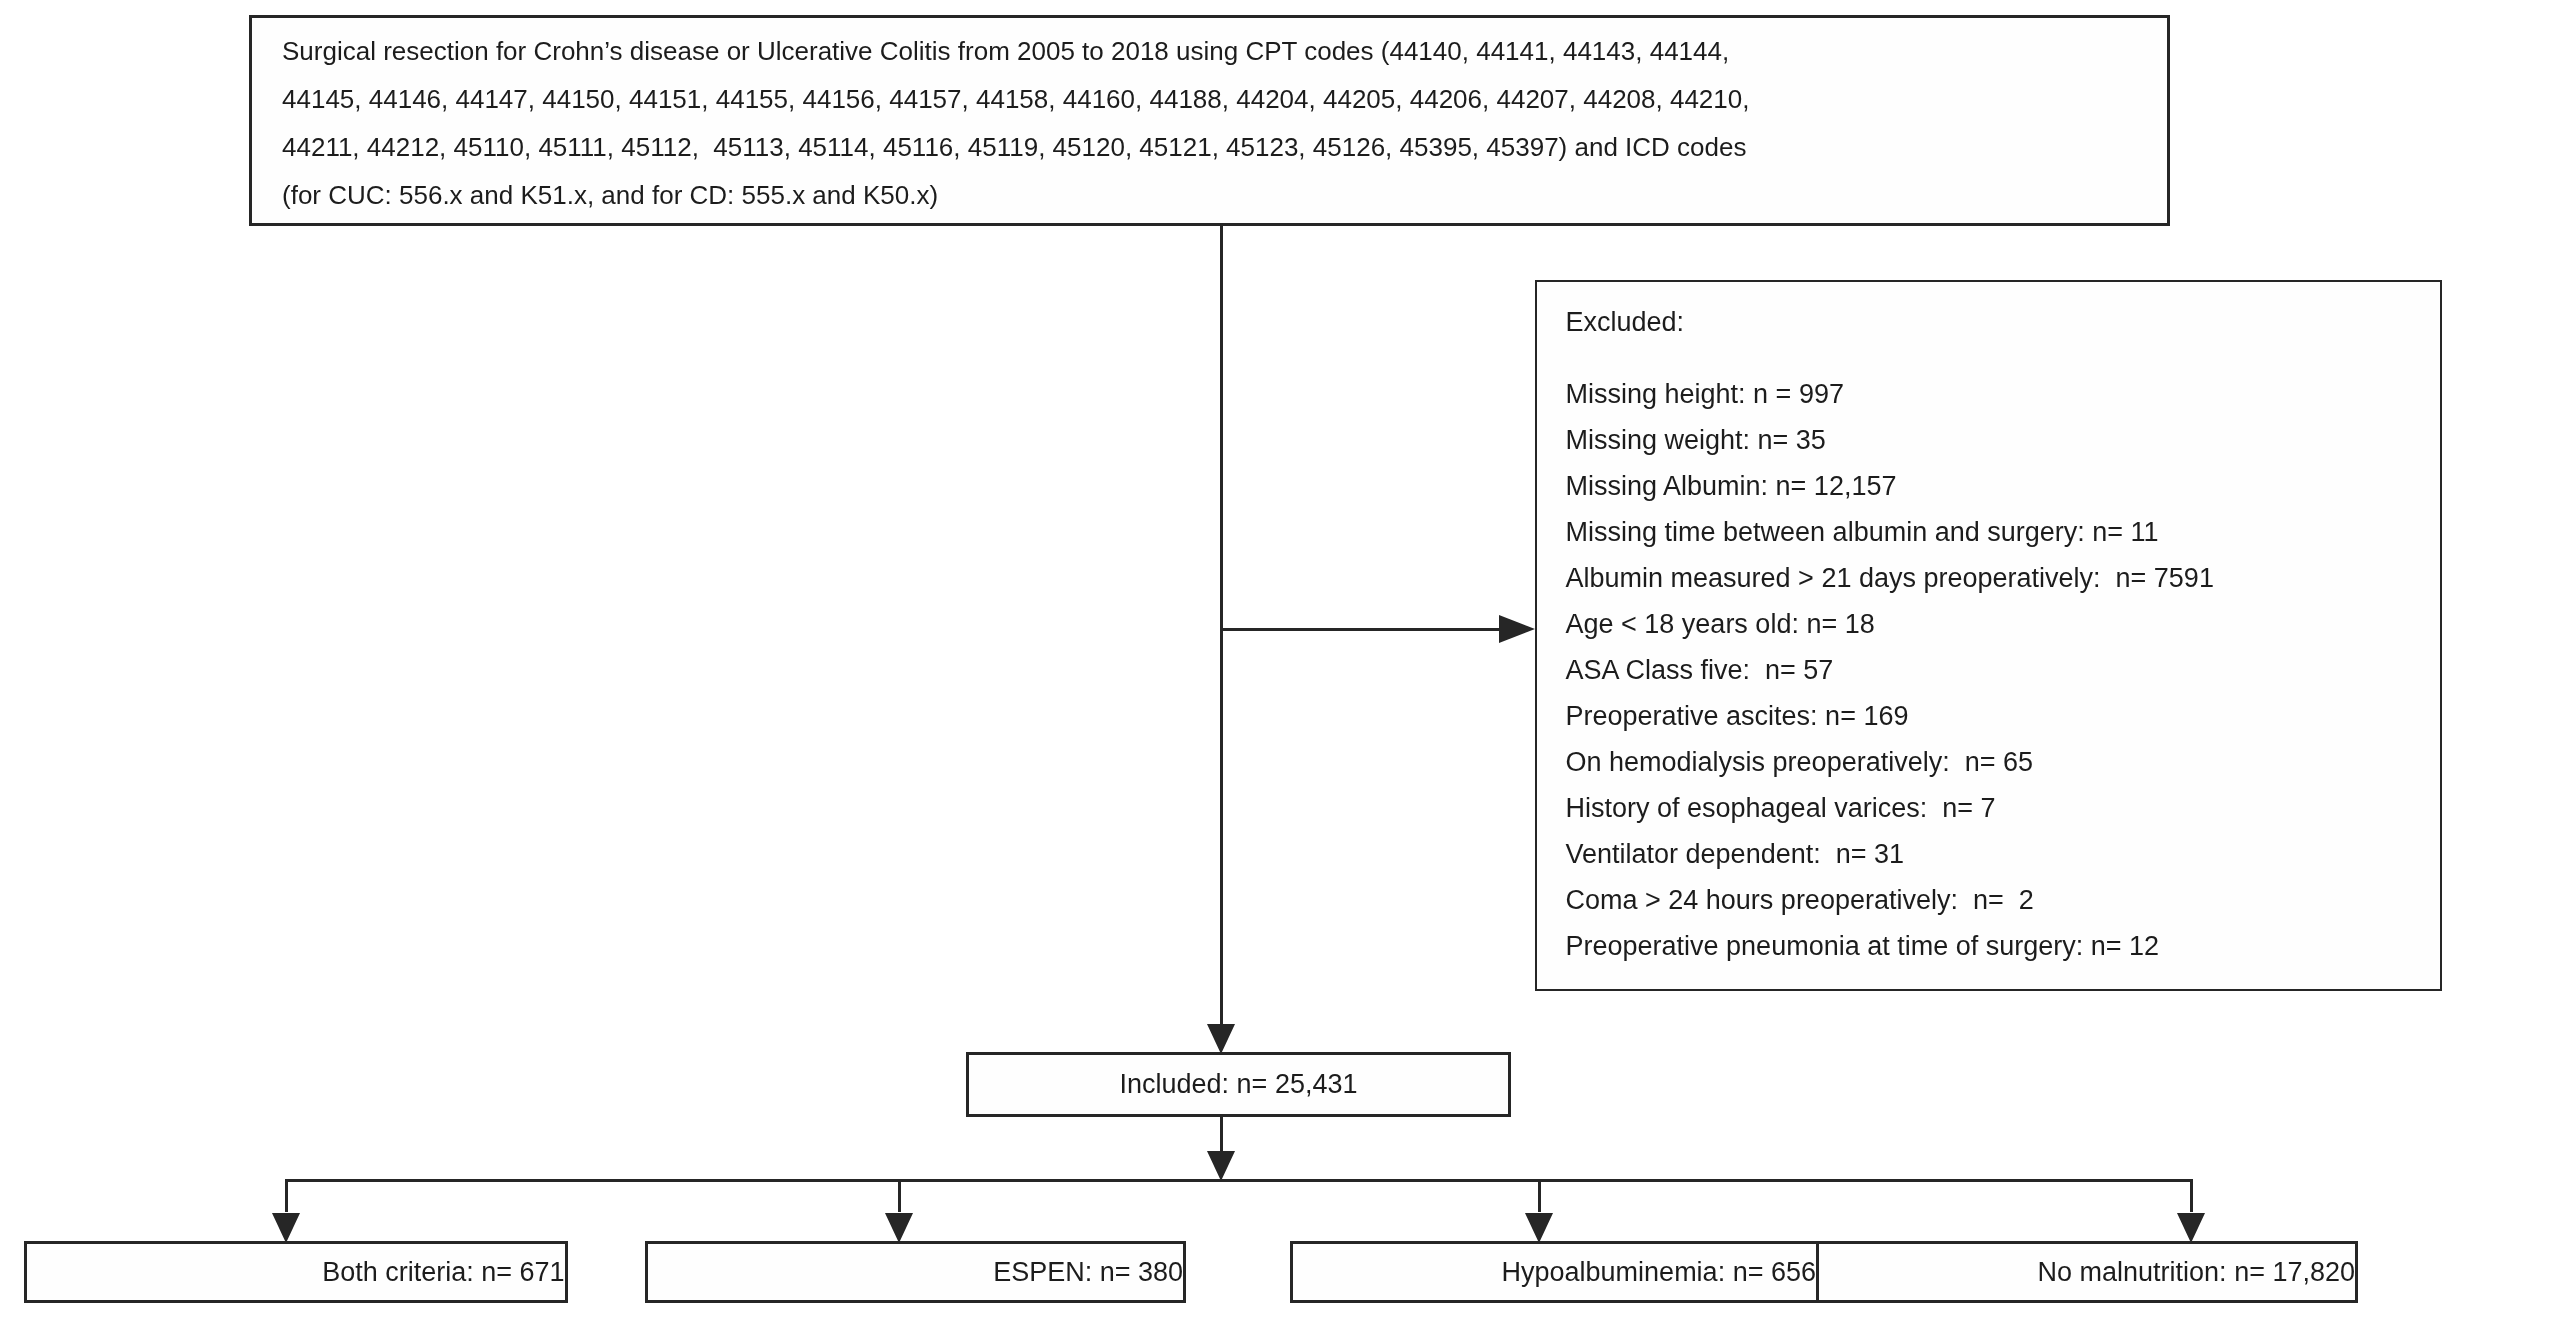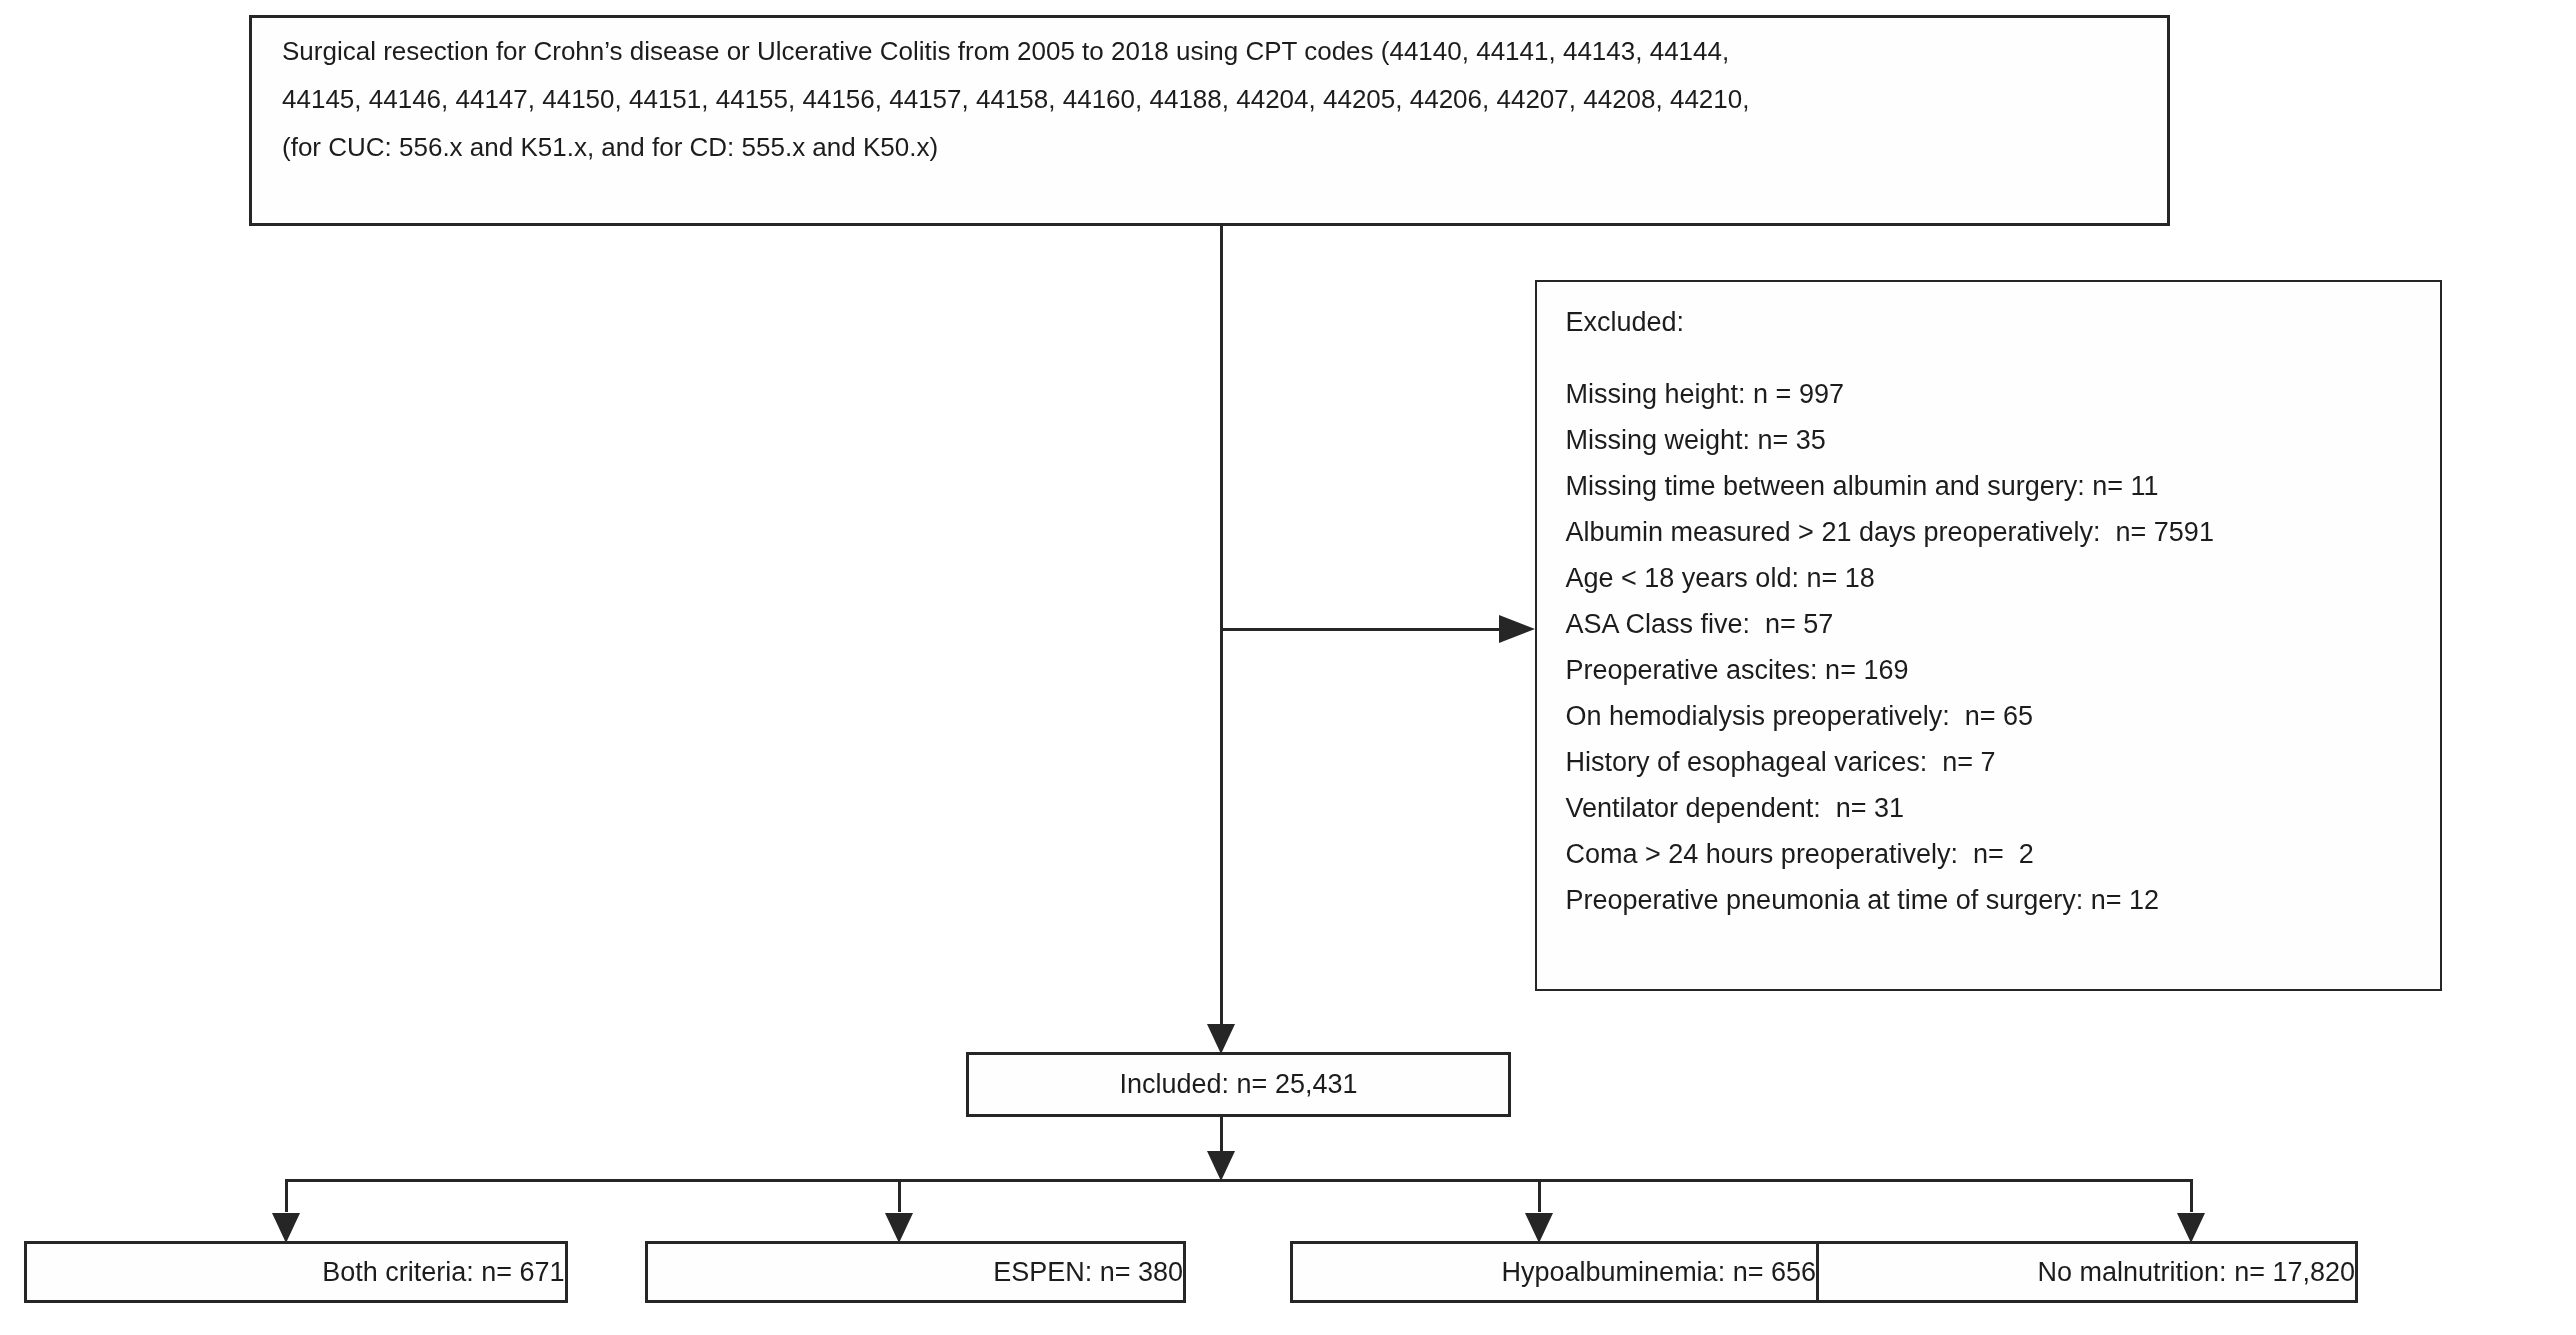--- a/index.html
+++ b/index.html
@@ -102,34 +102,36 @@
   #arrowhead-out-3 { left: 2177px; top: 1213px; }
 </style>
 </head>
 <body>
 
 <div id="canvas">
 
   <div class="box" id="top-box">
     <div class="line-text">Surgical resection for Crohn’s disease or Ulcerative Colitis from 2005 to 2018 using CPT codes (44140, 44141, 44143, 44144,</div>
     <div class="line-text">44145, 44146, 44147, 44150, 44151, 44155, 44156, 44157, 44158, 44160, 44188, 44204, 44205, 44206, 44207, 44208, 44210,</div>
+    <div class="line-text">44211, 44212, 45110, 45111, 45112,  45113, 45114, 45116, 45119, 45120, 45121, 45123, 45126, 45395, 45397) and ICD codes</div>
     <div class="line-text">(for CUC: 556.x and K51.x, and for CD: 555.x and K50.x)</div>
   </div>
 
   <div class="vline" id="vline-main"></div>
   <div class="arrowhead-down" id="arrowhead-included"></div>
 
   <div class="hline" id="hline-excluded"></div>
   <div class="arrowhead-right" id="arrowhead-excluded"></div>
 
   <div class="box" id="excluded-box">
     <div class="line-text">Excluded:</div>
     <div id="excluded-spacer"></div>
     <div class="line-text">Missing height: n = 997</div>
     <div class="line-text">Missing weight: n= 35</div>
+    <div class="line-text">Missing Albumin: n= 12,157</div>
     <div class="line-text">Missing time between albumin and surgery: n= 11</div>
     <div class="line-text">Albumin measured &gt; 21 days preoperatively:  n= 7591</div>
     <div class="line-text">Age &lt; 18 years old: n= 18</div>
     <div class="line-text">ASA Class five:  n= 57</div>
     <div class="line-text">Preoperative ascites: n= 169</div>
     <div class="line-text">On hemodialysis preoperatively:  n= 65</div>
     <div class="line-text">History of esophageal varices:  n= 7</div>
     <div class="line-text">Ventilator dependent:  n= 31</div>
     <div class="line-text">Coma &gt; 24 hours preoperatively:  n=  2</div>
     <div class="line-text">Preoperative pneumonia at time of surgery: n= 12</div>

